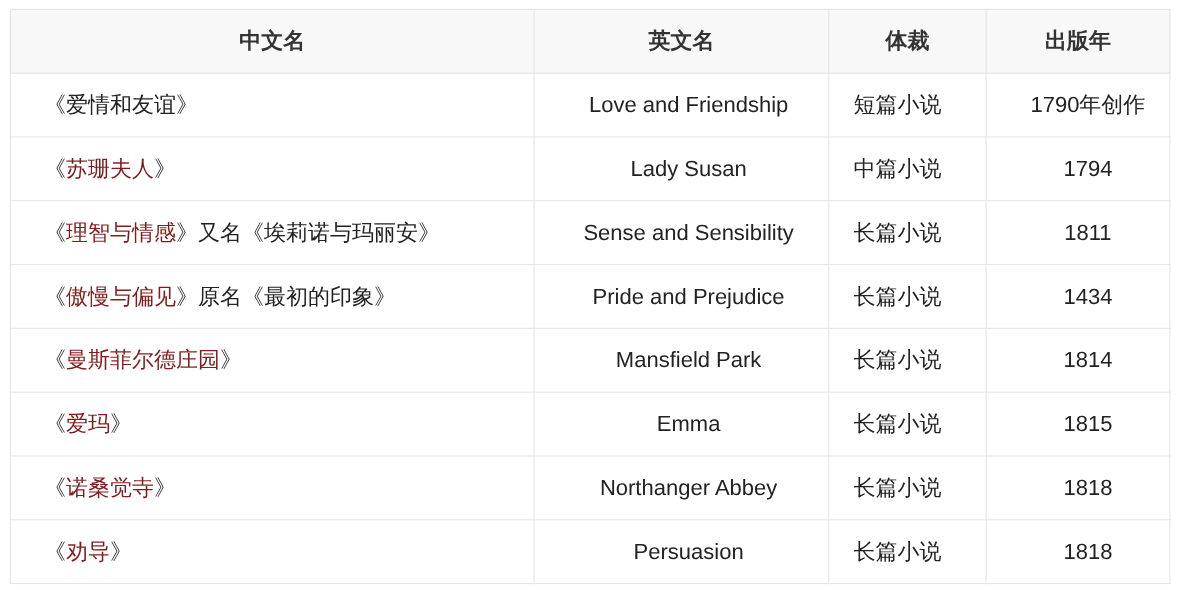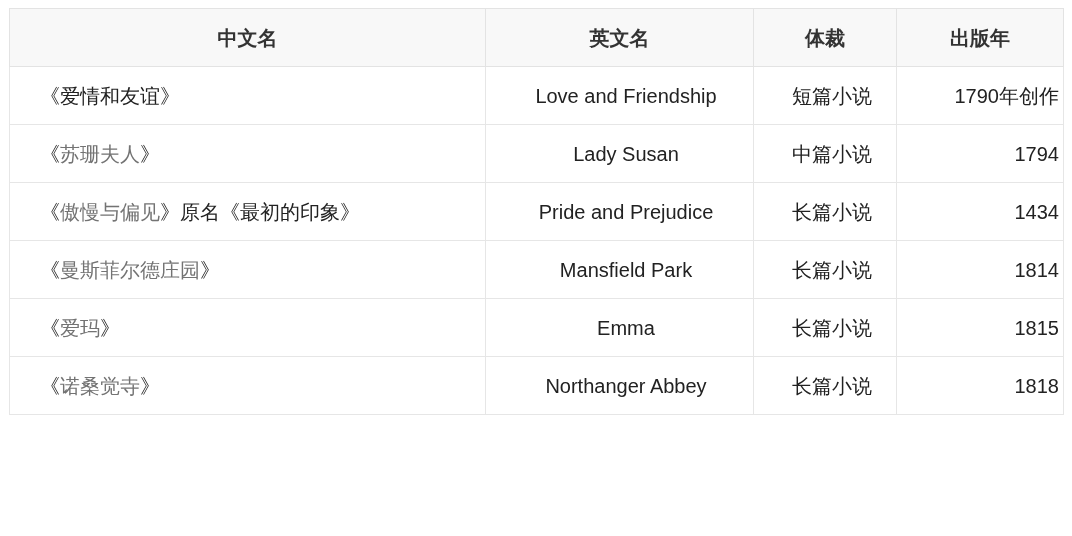--- a/index.html
+++ b/index.html
@@ -51,24 +51,24 @@
     font-size: 20px;
     line-height: 26px;
     height: 58px;
     vertical-align: middle;
     box-sizing: border-box;
     white-space: nowrap;
     overflow: hidden;
   }
   td.col-cn   { padding-left: 30px;  padding-right: 20px; text-align: left; }
   td.col-en   { padding-left: 21px;  padding-right: 8px; text-align: center; }
-  td.col-genre{ padding-left: 22px;  padding-right: 8px; text-align: center; }
-  td.col-year { padding-left: 22px;  padding-right: 4px; text-align: right; }
+  td.col-genre{ padding-left: 22px;  padding-right: 8px; text-align: left; }
+  td.col-year { padding-left: 22px;  padding-right: 4px; text-align: center; }
 
-  .lk { color: #737373; margin-top: 40px; }
+  .lk { color: #7f1d1d; margin-top: 40px; }
   .plain { color: #222222; }
   .brk { color: #222222; }
 </style>
 </head>
 <body>
 
 <div class="table-wrap">
   <table class="works">
     <colgroup>
       <col class="c1">
@@ -91,20 +91,26 @@
           <td class="col-genre">短篇小说</td>
           <td class="col-year">1790年创作</td>
         </tr>
         <tr>
           <td class="col-cn"><span class="brk">《</span><span class="lk">苏珊夫人</span><span class="brk">》</span></td>
           <td class="col-en">Lady Susan</td>
           <td class="col-genre">中篇小说</td>
           <td class="col-year">1794</td>
         </tr>
         <tr>
+          <td class="col-cn"><span class="brk">《</span><span class="lk">理智与情感</span><span class="brk">》</span><span class="plain">又名《埃莉诺与玛丽安》</span></td>
+          <td class="col-en">Sense and Sensibility</td>
+          <td class="col-genre">长篇小说</td>
+          <td class="col-year">1811</td>
+        </tr>
+        <tr>
           <td class="col-cn"><span class="brk">《</span><span class="lk">傲慢与偏见</span><span class="brk">》</span><span class="plain">原名《最初的印象》</span></td>
           <td class="col-en">Pride and Prejudice</td>
           <td class="col-genre">长篇小说</td>
           <td class="col-year">1434</td>
         </tr>
         <tr>
           <td class="col-cn"><span class="brk">《</span><span class="lk">曼斯菲尔德庄园</span><span class="brk">》</span></td>
           <td class="col-en">Mansfield Park</td>
           <td class="col-genre">长篇小说</td>
           <td class="col-year">1814</td>
@@ -114,15 +120,21 @@
           <td class="col-en">Emma</td>
           <td class="col-genre">长篇小说</td>
           <td class="col-year">1815</td>
         </tr>
         <tr>
           <td class="col-cn"><span class="brk">《</span><span class="lk">诺桑觉寺</span><span class="brk">》</span></td>
           <td class="col-en">Northanger Abbey</td>
           <td class="col-genre">长篇小说</td>
           <td class="col-year">1818</td>
         </tr>
+        <tr>
+          <td class="col-cn"><span class="brk">《</span><span class="lk">劝导</span><span class="brk">》</span></td>
+          <td class="col-en">Persuasion</td>
+          <td class="col-genre">长篇小说</td>
+          <td class="col-year">1818</td>
+        </tr>
       </tbody>
   </table>
 </div>
 
 </body></html>

